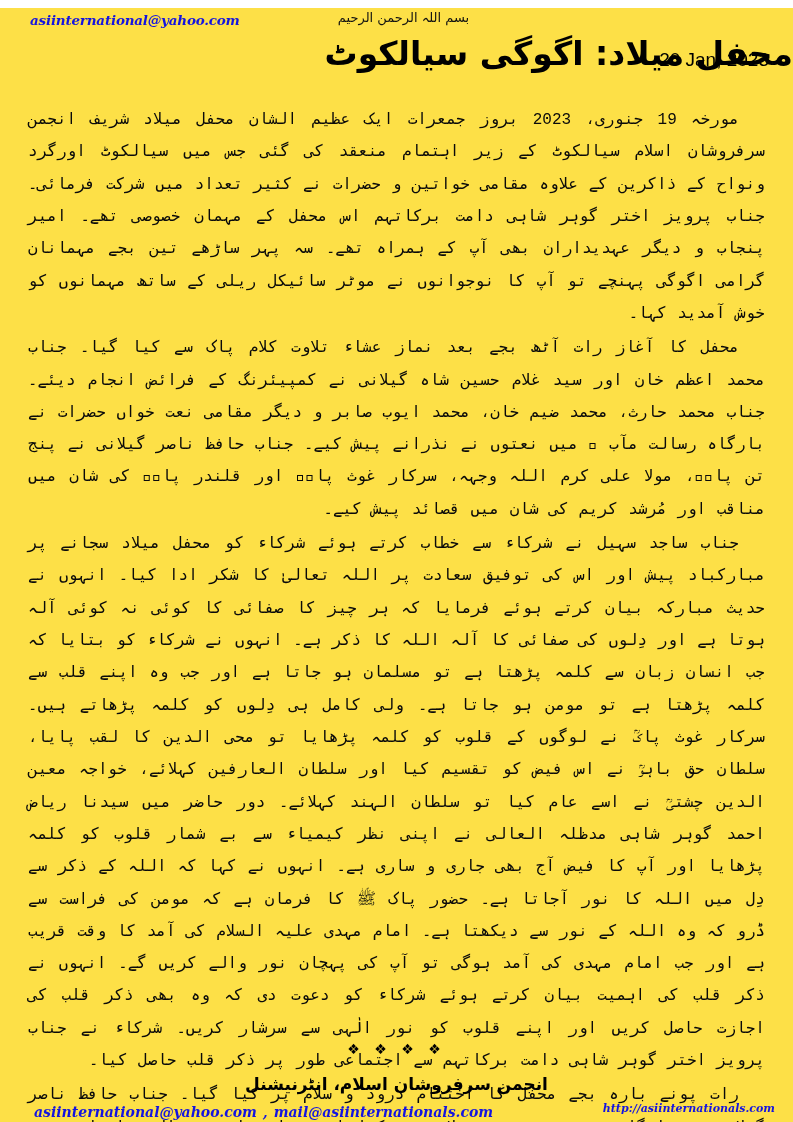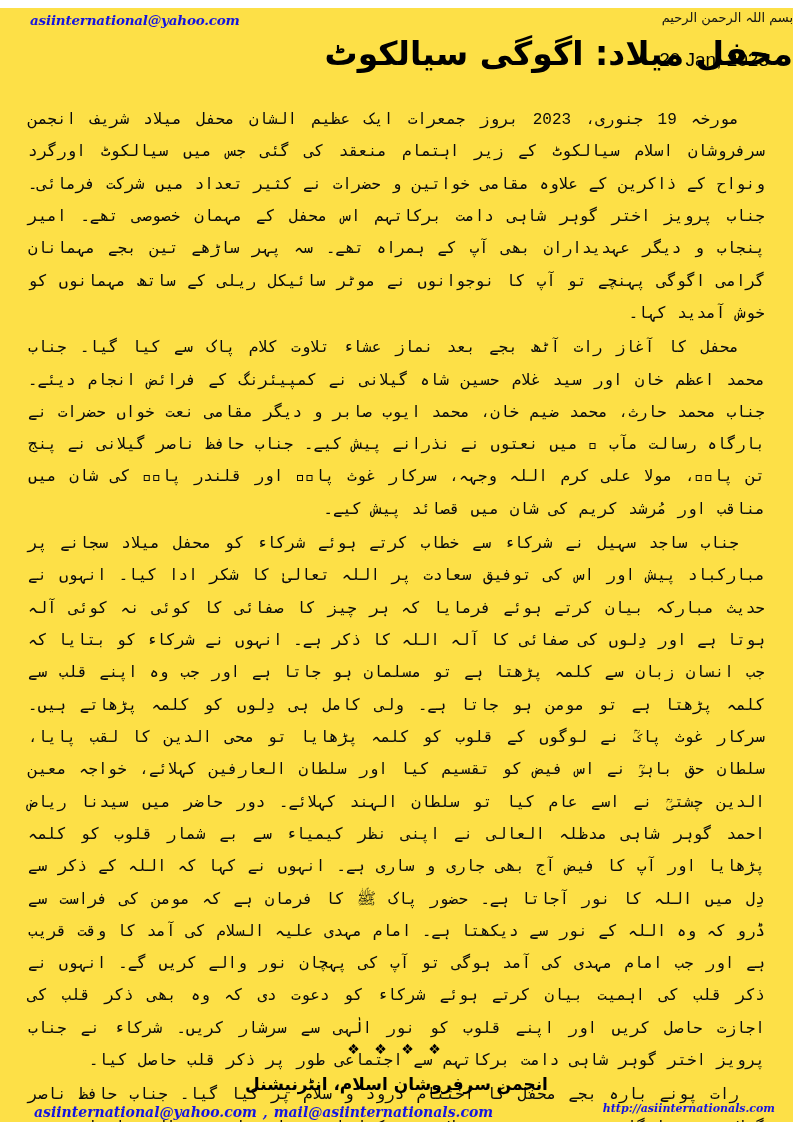--- a/index.html
+++ b/index.html
@@ -36,20 +36,21 @@
     font-size: 13.5px;
     letter-spacing: -0.2px;
     direction: ltr;
     white-space: nowrap;
   }
   .header-bismillah {
     position: absolute;
     top: 2px;
     left: 14px;
     right: 0;
+    text-align: center;
     font-family: "DejaVu Sans", sans-serif;
     font-size: 13px;
     color: #111111;
     direction: rtl;
   }
   .header-title {
     position: absolute;
     top: 24px;
     left: 0;
     right: 0;

